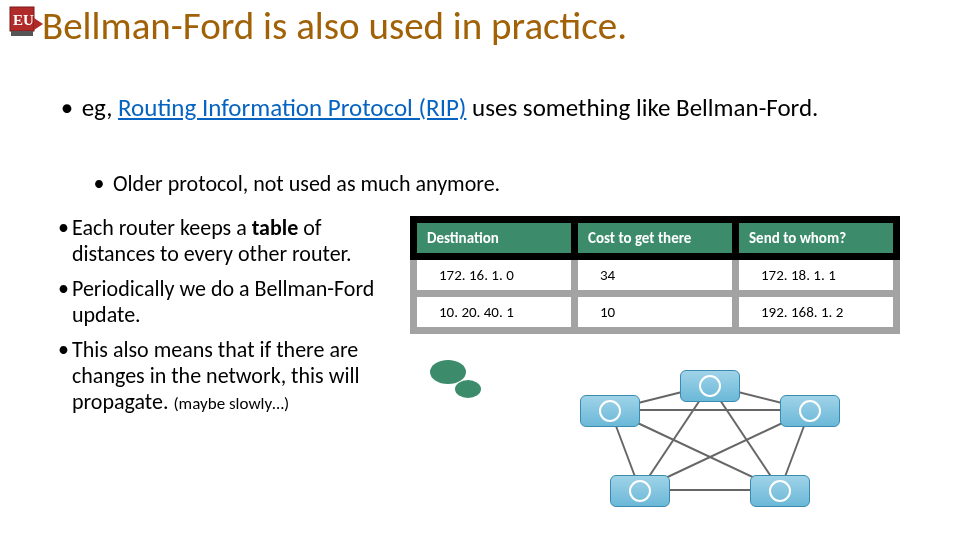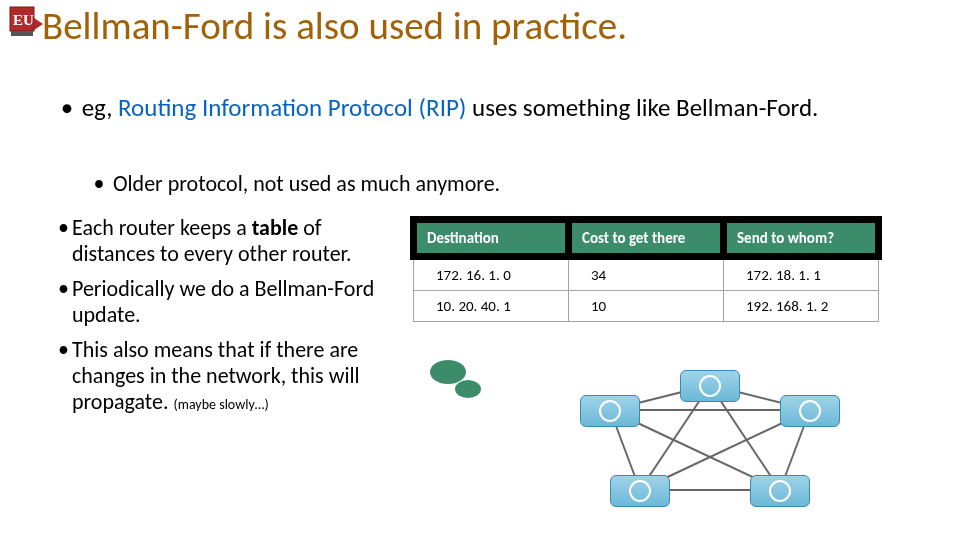--- a/index.html
+++ b/index.html
@@ -1,30 +1,30 @@
 <!DOCTYPE html>
 <html><head>
 <meta charset="utf-8">
 <style>
   html,body{margin:0;padding:0;width:960px;height:540px;background:#fff;font-family:Calibri,Arial,sans-serif;color:#000;overflow:hidden}
   .slide{position:relative;width:960px;height:540px}
   .logo{position:absolute;left:9px;top:6px}
   .title{position:absolute;left:42px;top:2px;font-size:39px;color:#a16207}
   .b1{position:absolute;left:58px;top:94px;font-size:25px;width:800px;line-height:1.15}
   .b1 .dot{display:inline-block;width:18px;text-align:center}
-  .link{color:#0563C1;}
+  .link{color:#0563C1;text-decoration:underline}
   .b2{position:absolute;left:90px;top:170px;font-size:22px;width:800px}
   .b2 .dot{display:inline-block;width:18px;text-align:center}
   .left{position:absolute;left:58px;top:215px;width:340px;font-size:22px;line-height:1.2}
   .left .item{display:flex;margin-bottom:8px}
   .left .dot{width:14px;flex-shrink:0}
-  .small{font-size:14px}
+  .small{font-size:17px}
   .tbl{position:absolute;left:410px;top:216px;border-collapse:collapse;font-size:15px}
   .tbl th{background:#3C8C6C;color:#fff;text-align:left;font-weight:bold;padding:6px 10px;border:7px solid #000000}
-  .tbl td{padding:6px 22px;border:1px solid #a3a3a3;background:#fff}
+  .tbl td{padding:6px 22px;border:7px solid #a3a3a3;background:#fff}
   .tbl th,.tbl td{min-width:110px}
   .net{position:absolute;left:560px;top:370px;width:300px;height:160px}
   .router{width:58px;height:30px;background:linear-gradient(#9fd3e8,#6bb8d8);border:1px solid #3a8bb0;border-radius:6px;position:absolute;display:flex;align-items:center;justify-content:center}
   .router:before{content:"";position:absolute;width:18px;height:18px;border:2px solid #fff;border-radius:50%}
   .bub{width:36px;height:24px;background:#3C8C6C;border-radius:50%;position:absolute}
 </style>
 </head>
 <body>
 
 <div class="slide">

